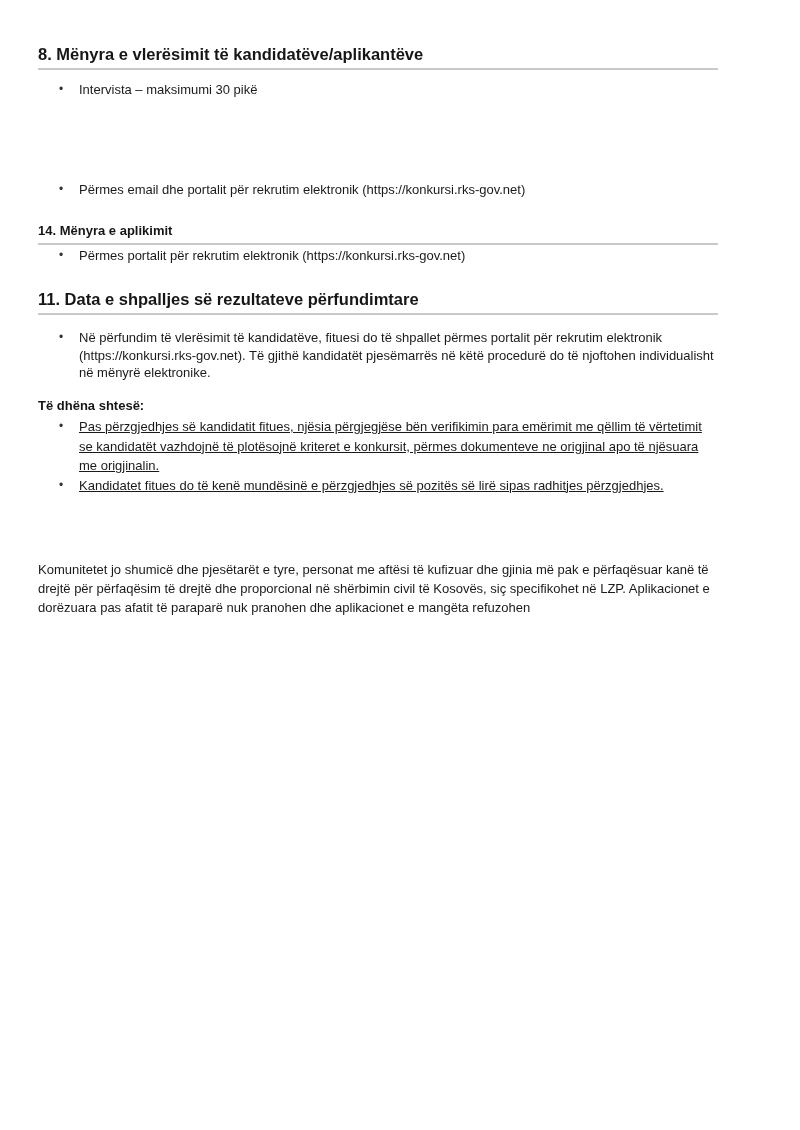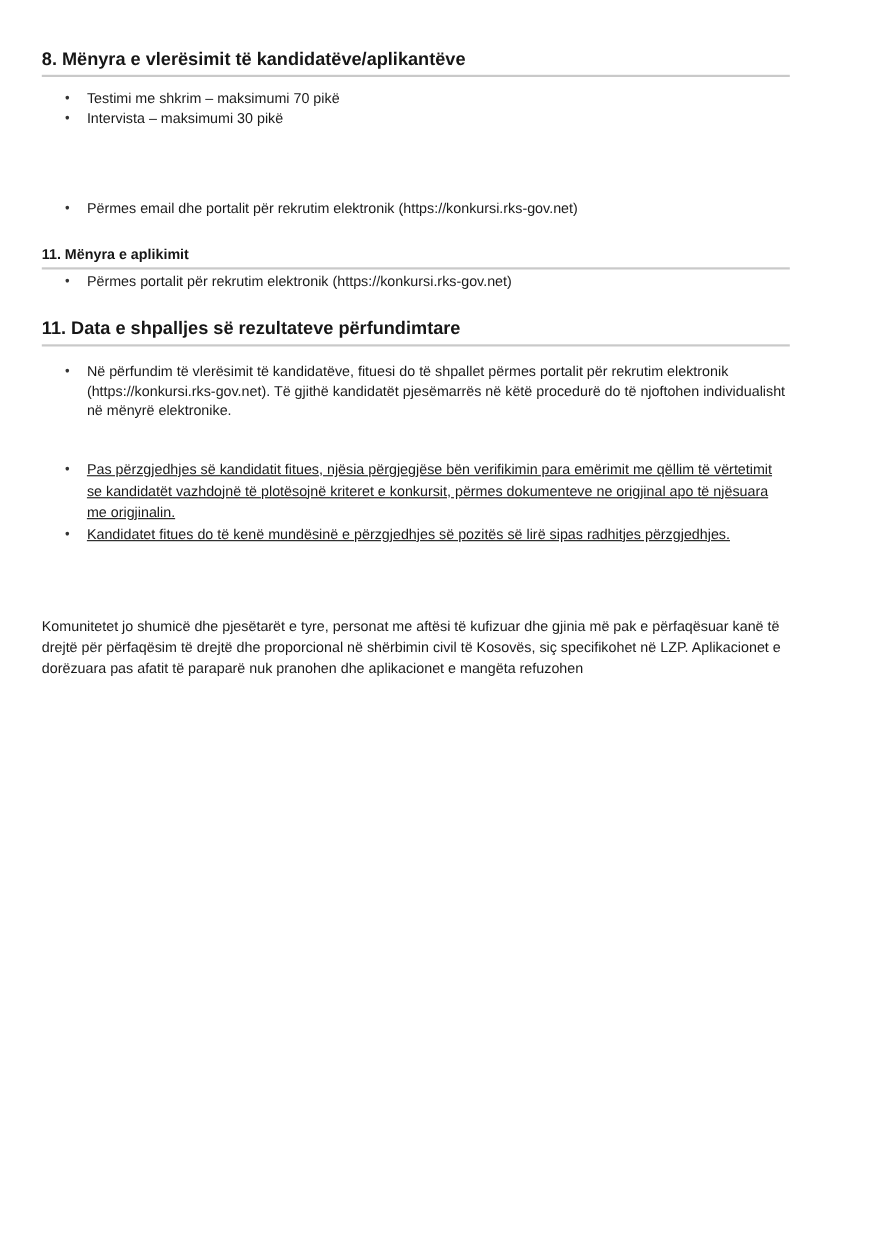--- a/index.html
+++ b/index.html
@@ -49,38 +49,38 @@
   .footer-text { position:absolute; left:103px; top:1069px; font-size:12px; line-height:17px; color:#701a75; }
   .page-num { position:absolute; left:627px; top:1077px; font-size:13.5px; color:#1a1a1a;text-align:right; }
 </style>
 </head>
 <body>
 
 <div class="page">
 
   <h2 class="abs h-lg" style="top:44px">8. Mënyra e vlerësimit të kandidatëve/aplikantëve</h2>
   <ul class="abs bullets" style="top:81px">
-    <li>Testimi me shkrim – maksimumi 70 pikë</li>
     <li>Intervista – maksimumi 30 pikë</li>
   </ul>
 
   <ul class="abs bullets" style="top:181px">
     <li>Përmes email dhe portalit për rekrutim elektronik (https://konkursi.rks-gov.net)</li>
   </ul>
 
-  <h3 class="abs h-sm" style="top:223px">11. Mënyra e aplikimit</h3>
+  <h3 class="abs h-sm" style="top:223px">14. Mënyra e aplikimit</h3>
   <ul class="abs bullets" style="top:247px">
     <li>Përmes portalit për rekrutim elektronik (https://konkursi.rks-gov.net)</li>
   </ul>
 
   <h2 class="abs h-lg" style="top:289px">11. Data e shpalljes së rezultateve përfundimtare</h2>
   <ul class="abs bullets" style="top:329px">
     <li>Në përfundim të vlerësimit të kandidatëve, fituesi do të shpallet përmes portalit për rekrutim elektronik (https://konkursi.rks-gov.net). Të gjithë kandidatët pjesëmarrës në këtë procedurë do të njoftohen individualisht në mënyrë elektronike.</li>
   </ul>
 
+  <p class="abs label-bold" style="top:398px">Të dhëna shtesë:</p>
   <ul class="abs bullets loose" style="top:417px">
     <li>Pas përzgjedhjes së kandidatit fitues, njësia përgjegjëse bën verifikimin para emërimit me qëllim të vërtetimit se kandidatët vazhdojnë të plotësojnë kriteret e konkursit, përmes dokumenteve ne origjinal apo të njësuara me origjinalin.</li>
     <li>Kandidatet fitues do të kenë mundësinë e përzgjedhjes së pozitës së lirë sipas radhitjes përzgjedhjes.</li>
   </ul>
 
   <p class="abs para" style="top:560px">Komunitetet jo shumicë dhe pjesëtarët e tyre, personat me aftësi të kufizuar dhe gjinia më pak e përfaqësuar kanë të drejtë për përfaqësim të drejtë dhe proporcional në shërbimin civil të Kosovës, siç specifikohet në LZP. Aplikacionet e dorëzuara pas afatit të paraparë nuk pranohen dhe aplikacionet e mangëta refuzohen</p>
 
   <div class="footer-rule"></div>
 
   <div class="logo-wrap">

